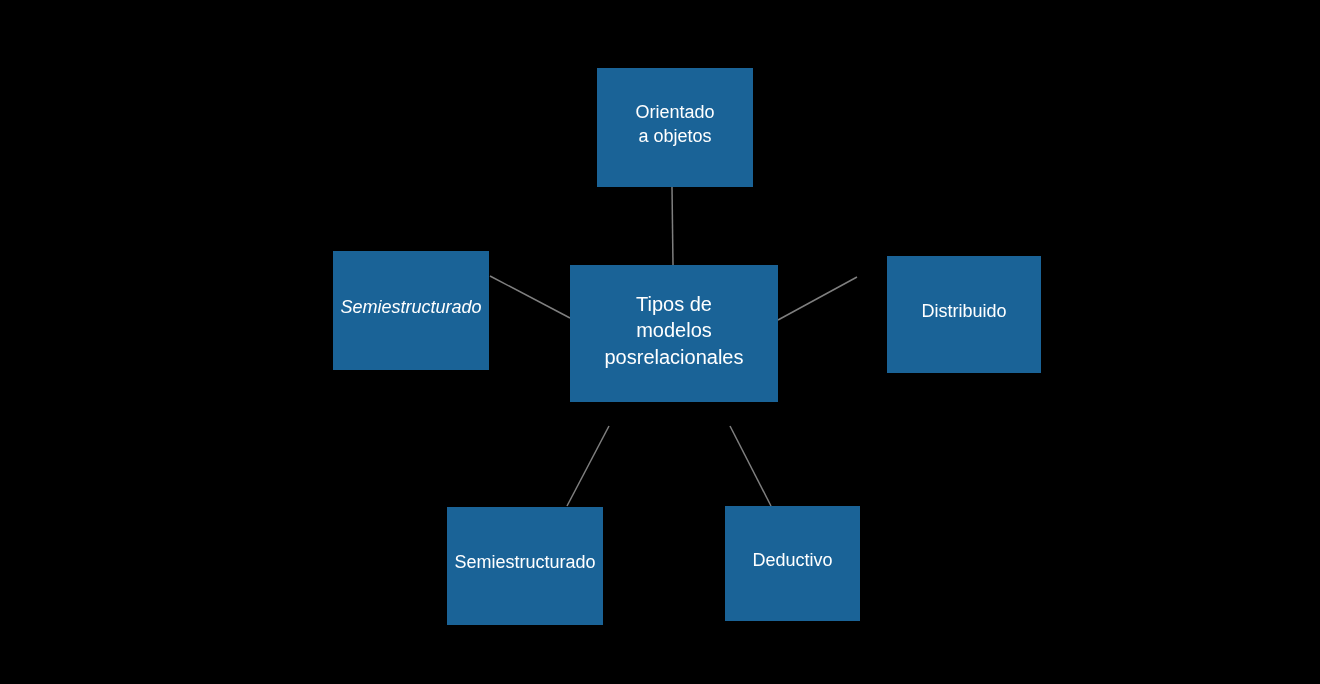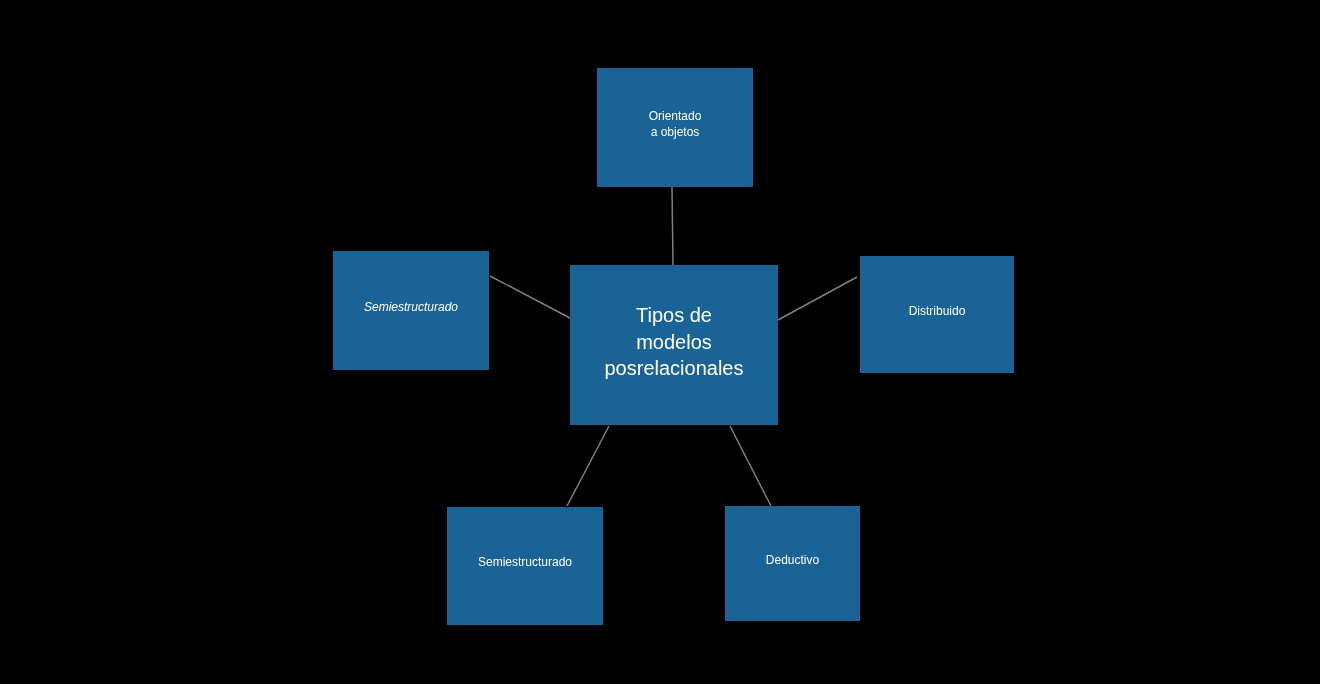--- a/index.html
+++ b/index.html
@@ -27,43 +27,43 @@
     stroke-width: 1.5;
   }
   .node {
     position: absolute;
     background: #1a6397;
     color: #ffffff;
     display: flex;
     align-items: center;
     justify-content: center;
     text-align: center;
-    font-size: 12px;
+    font-size: 18px;
     line-height: 1.32;
     white-space: pre-line;
   }
   .node .label {
     display: block;
     transform: translateY(-3px);
   }
   .node-center {
     left: 570px; top: 265px;
-    width: 208px; height: 160px;
+    width: 208px; height: 137px;
     font-size: 20px;
   }
   .node-orientado {
     left: 597px; top: 68px;
     width: 156px; height: 119px;
   }
   .node-semiestructurado {
     left: 333px; top: 251px;
     width: 156px; height: 119px; font-style: italic;
   }
   .node-distribuido {
-    left: 860px; top: 256px;
+    left: 887px; top: 256px;
     width: 154px; height: 117px;
   }
   .node-multidimensional {
     left: 447px; top: 507px;
     width: 156px; height: 118px;
   }
   .node-deductivo {
     left: 725px; top: 506px;
     width: 135px; height: 115px;
   }

